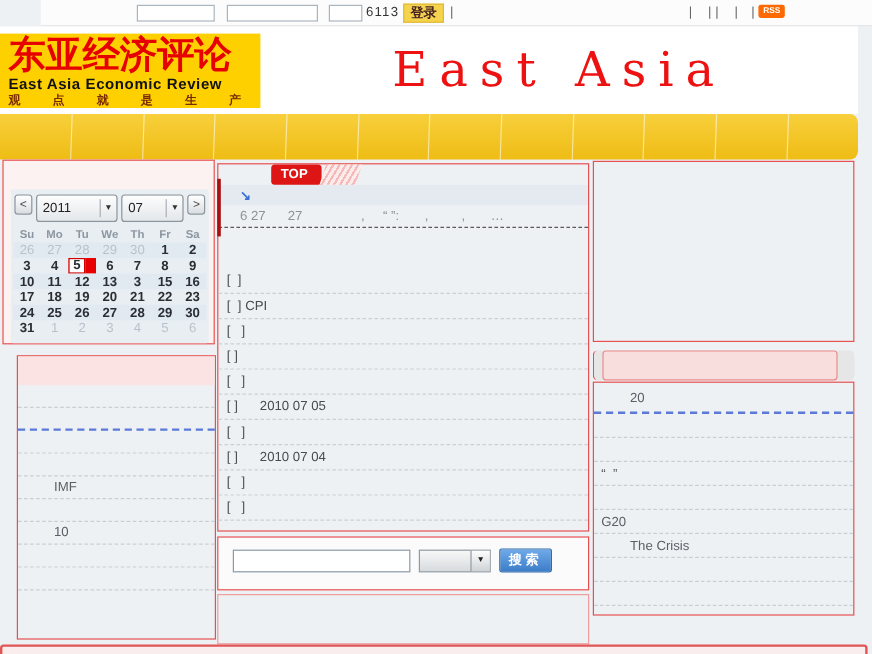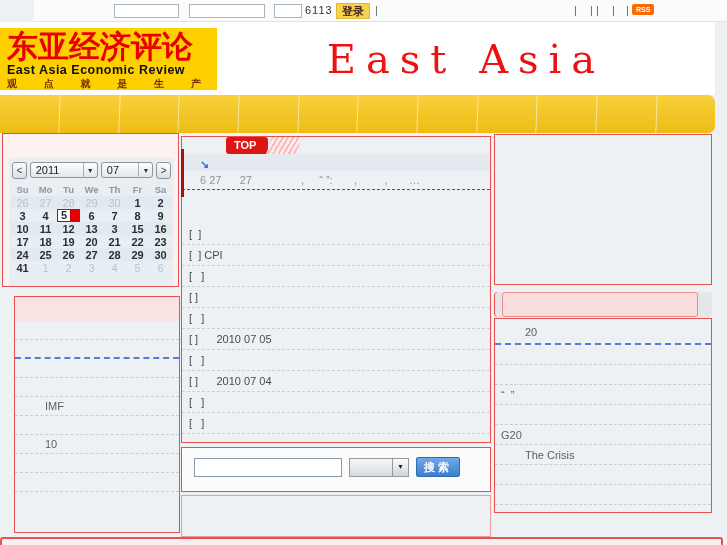--- a/index.html
+++ b/index.html
@@ -45,21 +45,21 @@
   .pink-head { background:#fbe3e3; }
 
   
   .cal-panel { left:2px; top:133px; width:177px; height:154px; background:#fdf2f2; }
   .cal-widget { position:absolute; left:6px; top:24px; width:165px; height:128px;
     background:#e9eef3; border-radius:2px; padding:4px 2px 0 2px; }
   .cal-ctrls { display:flex; gap:3px; padding:0 1px; }
   .cal-btn { width:15px; height:17px; border:1px solid #8d959c; border-radius:3px;
     background:linear-gradient(#ffffff,#d9dde1); font-size:10px; color:#444;
     text-align:center; line-height:15px; cursor:pointer; }
-  .cal-dd { display:flex; height:16px; border:1px solid #8d959c; border-radius:3px;
+  .cal-dd { display:flex; height:23px; border:1px solid #8d959c; border-radius:3px;
     background:linear-gradient(#fdfdfd,#e3e7ea); align-items:center; cursor:pointer; }
   .cal-dd .val { flex:1; font-size:11px; color:#222; padding-left:5px; }
   .cal-dd .arr { width:14px; font-size:7px; color:#333; text-align:center;
     border-left:1px solid #a8b0b6; line-height:15px; }
   .dd-year { width:70px; } .dd-month { width:54px; }
   .cal-table { width:100%; border-collapse:collapse; margin-top:4px; }
   .cal-table th { font-size:9.5px; color:#8d97a1; font-weight:bold; height:13px;
     width:22px; text-align:center; }
   .cal-table td { font-size:11px; color:#2b2f33; font-weight:bold; height:13px;
     text-align:center; cursor:pointer; }
@@ -235,21 +235,21 @@
         <tr>
           <td>24</td>
           <td>25</td>
           <td>26</td>
           <td>27</td>
           <td>28</td>
           <td>29</td>
           <td>30</td>
         </tr>
         <tr>
-          <td>41</td>
+          <td>31</td>
           <td class="muted">1</td>
           <td class="muted">2</td>
           <td class="muted">3</td>
           <td class="muted">4</td>
           <td class="muted">5</td>
           <td class="muted">6</td>
         </tr>
       </tbody>
         </table>
     </div>

